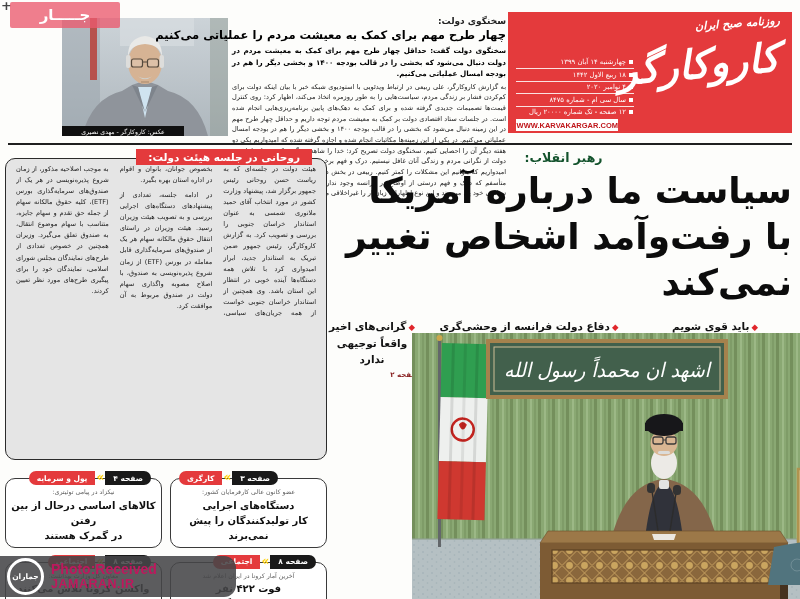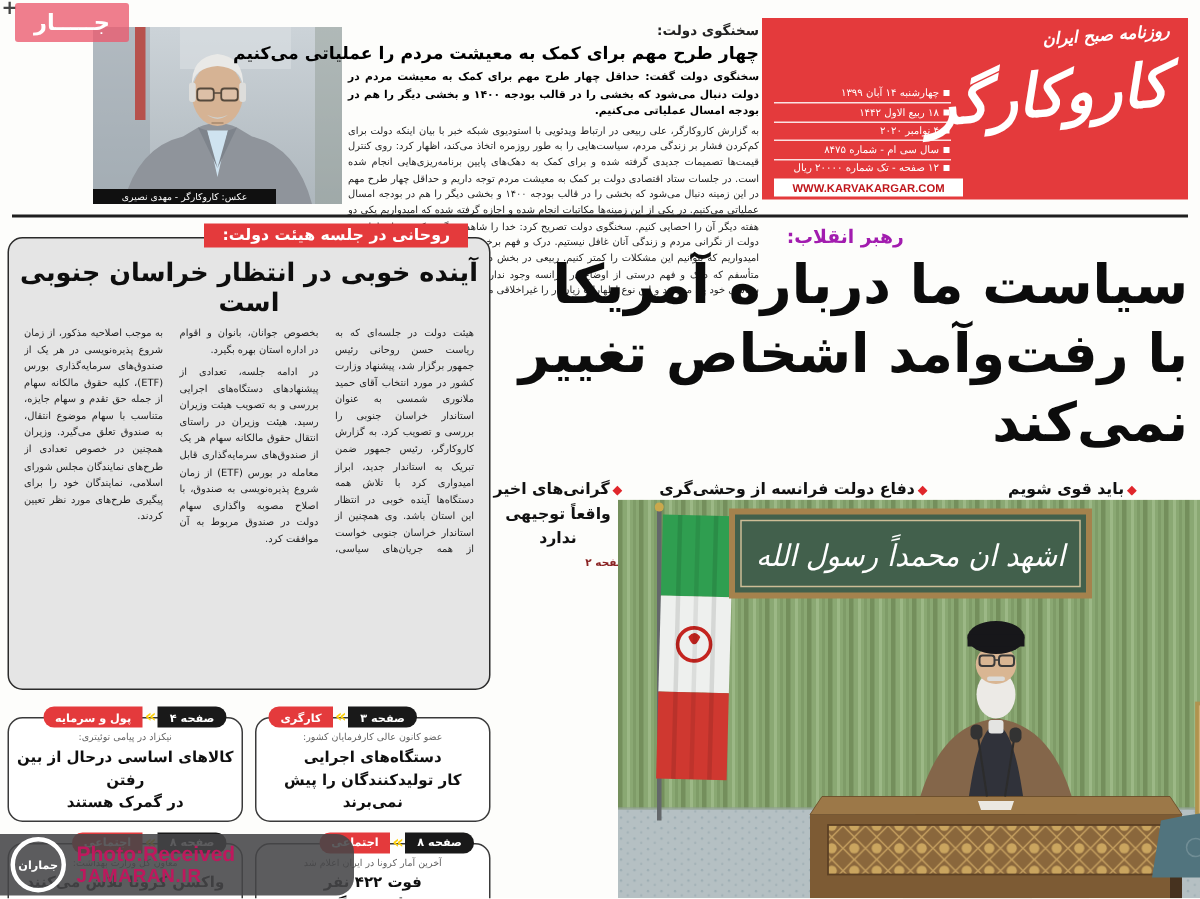--- a/index.html
+++ b/index.html
@@ -1,54 +1,54 @@
 <!DOCTYPE html>
 <html lang="fa"><head>
 <meta charset="utf-8">
 <style>
   html,body{margin:0;padding:0;background:#ffffff;}
   .page{position:relative;width:800px;height:599px;background:#fdfdfb;overflow:hidden;
         font-family:"DejaVu Sans",sans-serif;direction:rtl;}
 
   
   .wm-plus{position:absolute;left:1px;top:-2px;color:#444;font-size:13px;font-weight:bold;z-index:30;}
-  .wm-jar{position:absolute;left:10px;top:2px;width:76px;height:26px;background:rgba(234,90,110,.78);
+  .wm-jar{position:absolute;left:10px;top:2px;width:110px;height:26px;background:rgba(234,90,110,.78);
           color:#fff;font-weight:bold;font-size:15px;display:flex;align-items:center;justify-content:center;
           z-index:30;border-radius:2px;}
 
   
   .masthead{position:absolute;left:508px;top:12px;width:284px;height:121px;background:#e43a3c;color:#fff;}
   .mh-tagline{position:absolute;top:5px;right:12px;font-size:11px;font-style:italic;font-weight:bold;
               transform:rotate(-4deg);}
   .mh-title{position:absolute;top:32px;right:6px;width:175px;text-align:center;font-size:40px;font-weight:bold;
             font-style:italic;transform:rotate(-5deg);letter-spacing:-1px;line-height:1;}
   .mh-info{position:absolute;left:8px;bottom:15px;width:118px;}
   .mh-row{display:flex;align-items:center;gap:3px;border-bottom:1px solid rgba(255,255,255,.85);
           padding:1.5px 1px;font-size:6.8px;line-height:1.25;}
   .mh-row:last-child{border-bottom:none;}
   .mh-sq{width:4px;height:4px;background:#fff;flex:0 0 auto;}
-  .mh-web{position:absolute;left:8px;bottom:2px;width:126px;background:#fff;color:#bf161b;font-weight:bold;
-          font-size:7.5px;text-align:center;padding:1.5px 0;font-family:"Liberation Sans",sans-serif;direction:ltr;}
+  .mh-web{position:absolute;left:8px;bottom:2px;width:102px;background:#fff;color:#bf161b;font-weight:bold;
+          font-size:7.5px;text-align:right;padding:1.5px 0;font-family:"Liberation Sans",sans-serif;direction:ltr;}
 
   
   .spk-photo{position:absolute;left:62px;top:18px;width:166px;height:118px;overflow:hidden;}
   .spk-caption{position:absolute;left:0;bottom:0;width:118px;background:#101010;color:#fff;font-size:6.2px;
                text-align:center;padding:1.5px 2px;}
   .spk-text{position:absolute;left:232px;top:16px;width:274px;}
   .spk-kicker{text-align:right;font-size:9px;font-weight:bold;color:#222;}
   .spk-headline{text-align:right;font-size:11.5px;font-weight:bold;margin:2px 0 3px;white-space:nowrap;
                 letter-spacing:-.3px;}
   .spk-lead{font-size:7.2px;font-weight:bold;text-align:justify;line-height:1.6;margin-bottom:2px;}
   .spk-body{font-size:6.6px;text-align:justify;line-height:1.62;color:#222;}
 
   .divider{position:absolute;left:8px;right:8px;top:143px;border-top:2px solid #1f1f1f;}
 
   
   .lead{position:absolute;left:335px;top:150px;width:457px;}
-  .lead-kicker{text-align:center;font-size:12.5px;font-weight:bold;color:#a21caf;margin-bottom:3px;}
+  .lead-kicker{text-align:center;font-size:12.5px;font-weight:bold;color:#14532d;margin-bottom:3px;}
   .lead-headline{text-align:right;font-size:36px;font-weight:bold;line-height:1.28;color:#0c0c0c;
                  letter-spacing:-1px;}
   .lead-bullets{display:flex;justify-content:space-between;margin-top:12px;padding:0 2px;}
   .bullet{text-align:center;font-size:10.5px;font-weight:bold;line-height:1.55;color:#111;}
   .b1{flex:0 0 150px;} .b2{flex:0 0 222px;} .b3{flex:0 0 92px;}
   .diamond{color:#e0262b;font-size:8.5px;margin-left:2px;}
   .pref{font-size:7px;color:#8a2323;font-weight:bold;margin-top:3px;text-align:right;}
 
   
   .photo-main{position:absolute;left:330px;top:333px;width:544px;height:266px;overflow:hidden;border-radius:26px;}
@@ -268,21 +268,20 @@
         <path d="M362,214 Q412,202 462,214 L462,252 L356,252 Z" fill="#51747e"></path>
         <path d="M420,236 q10,-14 17,0 q-5,12 -17,0 Z" fill="#c9b373" opacity=".9"></path>
         <circle cx="385" cy="232" r="6" fill="none" stroke="#ffffff" stroke-width="1" opacity=".18"></circle>
         <circle cx="445" cy="240" r="5" fill="none" stroke="#ffffff" stroke-width="1" opacity=".18"></circle>
       </g>
     </svg>
   </div>
 
   <div class="cabinet">
     <div class="cab-label">روحانی در جلسه هیئت دولت:</div>
-    <div class="cab-headline">آینده خوبی در انتظار خراسان جنوبی است</div>
     <div class="cab-cols">
       <p>هیئت دولت در جلسه‌ای که به ریاست حسن روحانی رئیس جمهور برگزار شد، پیشنهاد وزارت کشور در مورد انتخاب آقای حمید ملانوری شمسی به عنوان استاندار خراسان جنوبی را بررسی و تصویب کرد. به گزارش کاروکارگر، رئیس جمهور ضمن تبریک به استاندار جدید، ابراز امیدواری کرد با تلاش همه دستگاه‌ها آینده خوبی در انتظار این استان باشد. وی همچنین از استاندار خراسان جنوبی خواست از همه جریان‌های سیاسی، بخصوص جوانان، بانوان و اقوام در اداره استان بهره بگیرد.</p>
       <p>در ادامه جلسه، تعدادی از پیشنهادهای دستگاه‌های اجرایی بررسی و به تصویب هیئت وزیران رسید. هیئت وزیران در راستای انتقال حقوق مالکانه سهام هر یک از صندوق‌های سرمایه‌گذاری قابل معامله در بورس (ETF) از زمان شروع پذیره‌نویسی به صندوق، با اصلاح مصوبه واگذاری سهام دولت در صندوق مربوط به آن موافقت کرد.</p>
       <p>به موجب اصلاحیه مذکور، از زمان شروع پذیره‌نویسی در هر یک از صندوق‌های سرمایه‌گذاری بورس (ETF)، کلیه حقوق مالکانه سهام از جمله حق تقدم و سهام جایزه، متناسب با سهام موضوع انتقال، به صندوق تعلق می‌گیرد. وزیران همچنین در خصوص تعدادی از طرح‌های نمایندگان مجلس شورای اسلامی، نمایندگان خود را برای پیگیری طرح‌های مورد نظر تعیین کردند.</p>
     </div>
   </div>
 
   <div class="teasers">
     <div class="teaser">
       <div class="tab">

